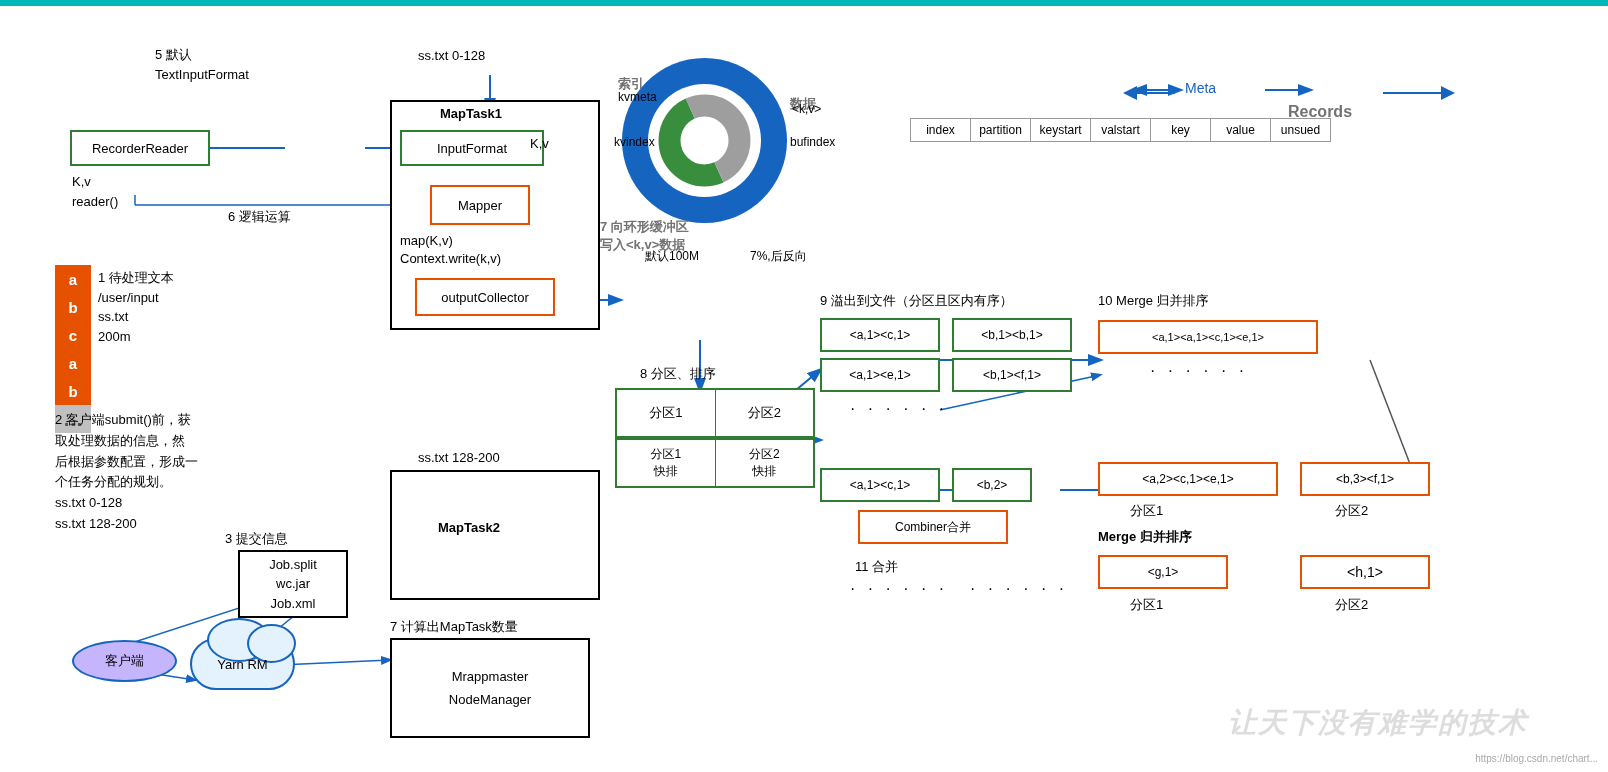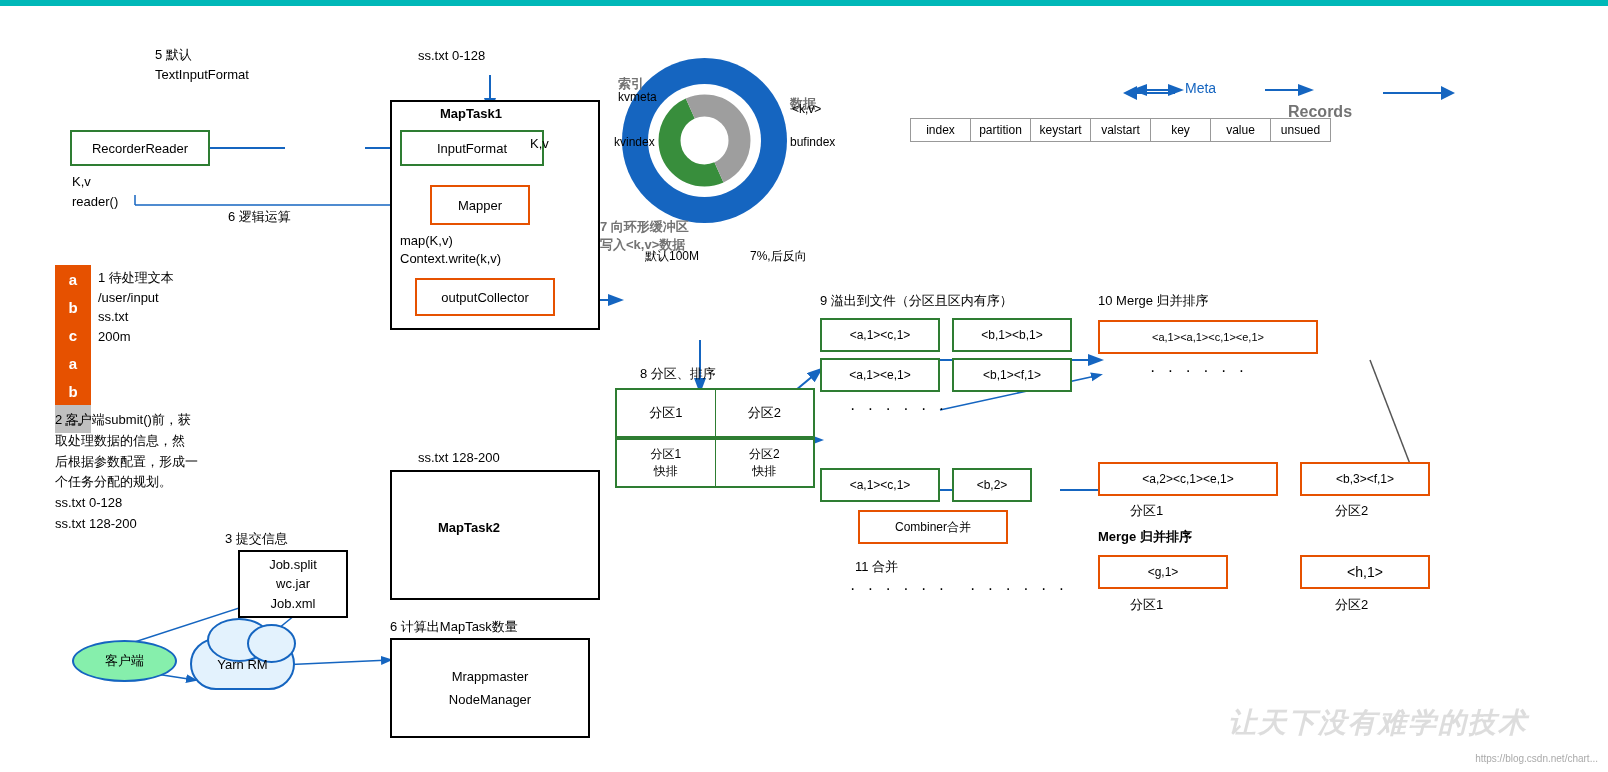--- a/index.html
+++ b/index.html
@@ -82,21 +82,21 @@
       background: #e3f2fd;
       border: 2px solid #1565c0;
       border-radius: 50%;
       top: -16px; left: 55px;
     }
     
     .ellipse {
       position: absolute;
       border-radius: 50%;
       border: 2px solid #1565c0;
-      background: #86efac;
+      background: #c4b5fd;
       display: flex;
       align-items: center;
       justify-content: center;
       font-size: 13px;
     }
     
     .file-stack {
       position: absolute;
     }
     .file-block {
@@ -256,21 +256,21 @@
     <span style="font-size:13px; z-index:6; position:relative;">Yarn
 RM</span>
   </div>
 
   <div class="label" style="left:418px; top:450px;">ss.txt 128-200</div>
 
   <div class="box box-black" style="left:390px; top:470px; width:210px; height:130px;">
   </div>
   <div class="label" style="left:438px; top:520px; font-weight:bold;">MapTask2</div>
 
-  <div class="label" style="left:390px; top:618px;">6 计算出MapTask数量</div>
+  <div class="label" style="left:390px; top:618px;">7 计算出MapTask数量</div>
 
   <div class="box box-black" style="left:390px; top:638px; width:200px; height:100px;">
     <div style="display:flex; flex-direction:column; align-items:center; gap:8px;">
       <span>Mrappmaster</span>
       <span>NodeManager</span>
     </div>
   </div>
 
   <div style="position:absolute; left:622px; top:58px; width:165px; height:165px; border-radius:50%; background:#1565c0;"></div>
 

